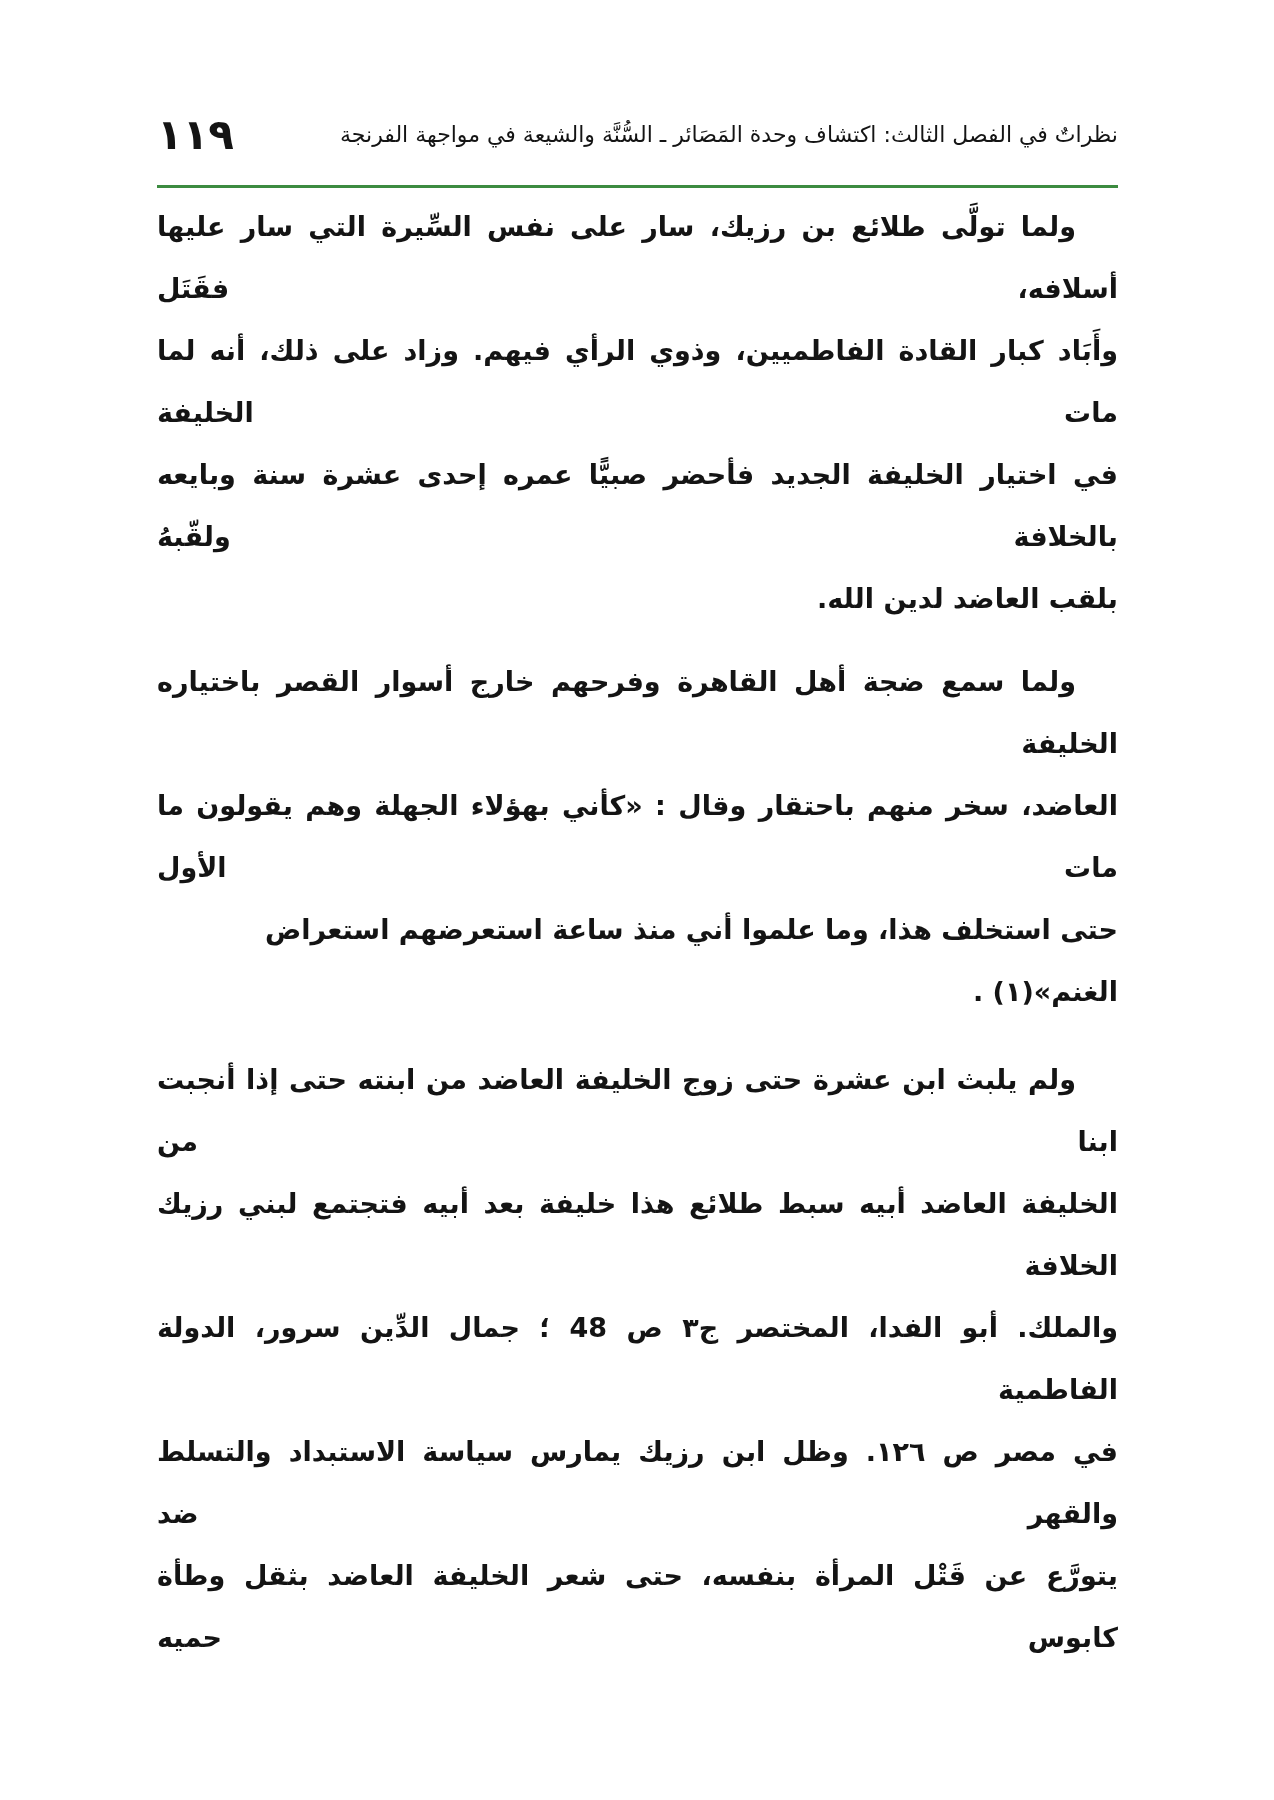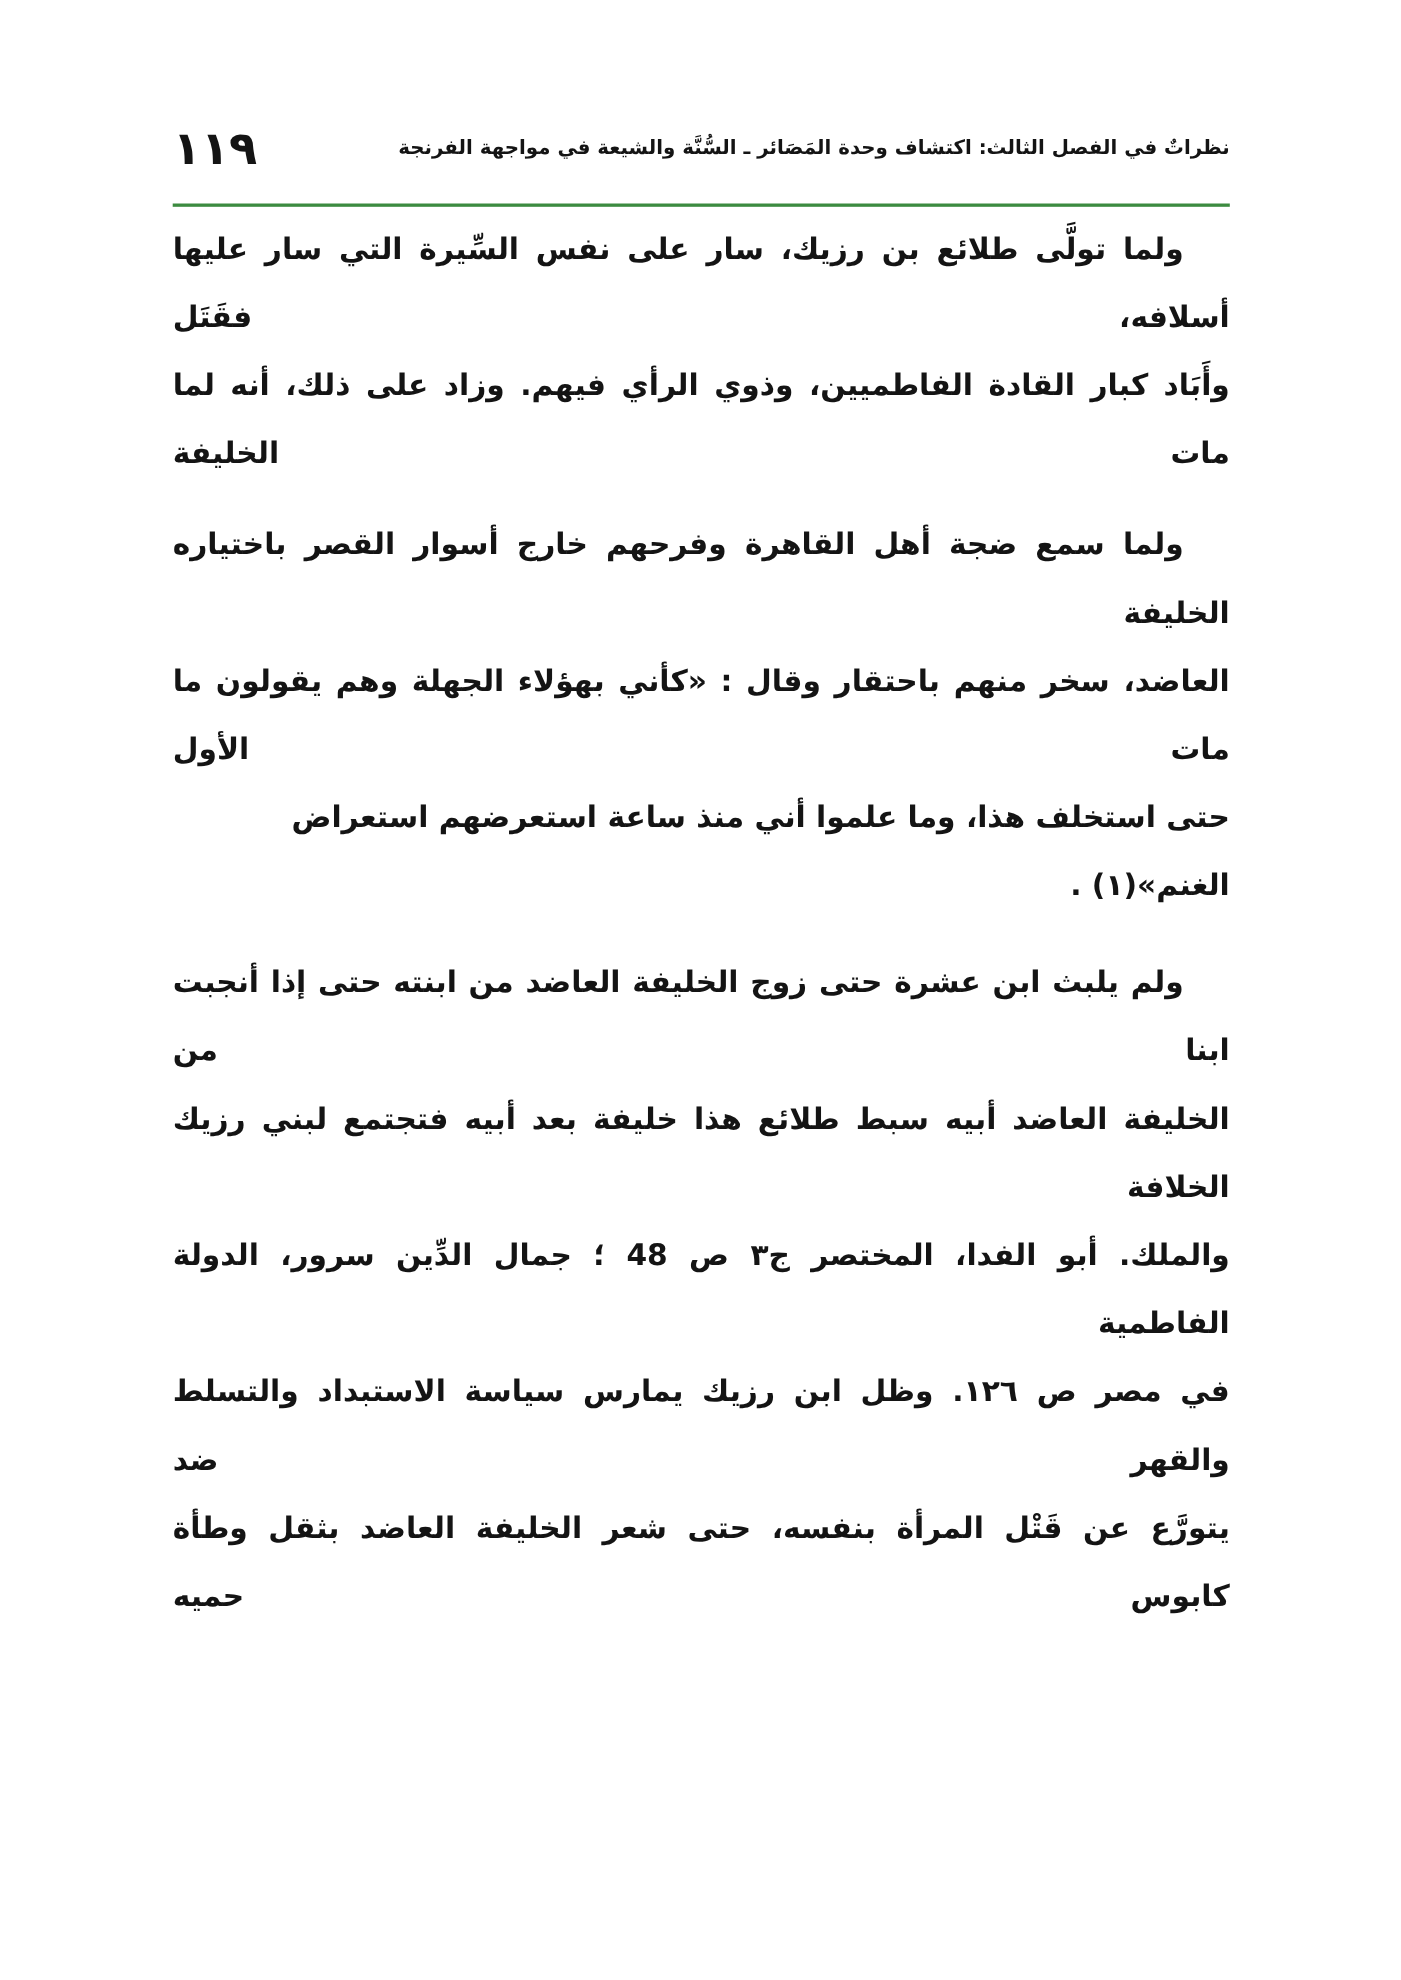--- a/index.html
+++ b/index.html
@@ -16,22 +16,22 @@
     overflow: hidden;
   }
   .page-header {
     display: flex;
     flex-direction: row;
     justify-content: space-between;
     align-items: center;
     height: 48px;
   }
   .running-title {
-    font-size: 18px;
-    font-weight: bold;
+    font-size: 22px;
+    font-weight: normal;
     white-space: nowrap;
   }
   .page-number {
     font-size: 42px;
     font-weight: bold;
     letter-spacing: 3px;
   }
   .header-rule {
     height: 3px;
     background: var(--header-rule, #3c8b40);
@@ -65,20 +65,22 @@
     <div class="page-number">١١٩</div>
   </header>
 
   <div class="header-rule"></div>
 
   <main class="body-text">
 
     <section class="para para-1">
       <div class="line p-first">ولما تولَّى طلائع بن رزيك، سار على نفس السِّيرة التي سار عليها أسلافه، فقَتَل</div>
       <div class="line">وأَبَاد كبار القادة الفاطميين، وذوي الرأي فيهم. وزاد على ذلك، أنه لما مات الخليفة</div>
+      <div class="line">في اختيار الخليفة الجديد فأحضر صبيًّا عمره إحدى عشرة سنة وبايعه بالخلافة ولقّبهُ</div>
+      <div class="line end">بلقب العاضد لدين الله.</div>
     </section>
 
     <section class="para para-2">
       <div class="line p-first">ولما سمع ضجة أهل القاهرة وفرحهم خارج أسوار القصر باختياره الخليفة</div>
       <div class="line">العاضد، سخر منهم باحتقار وقال : «كأني بهؤلاء الجهلة وهم يقولون ما مات الأول</div>
       <div class="line end">حتى استخلف هذا، وما علموا أني منذ ساعة استعرضهم استعراض الغنم»(١) .</div>
     </section>
 
     <section class="para para-3">
       <div class="line p-first">ولم يلبث ابن عشرة حتى زوج الخليفة العاضد من ابنته حتى إذا أنجبت ابنا من</div>

